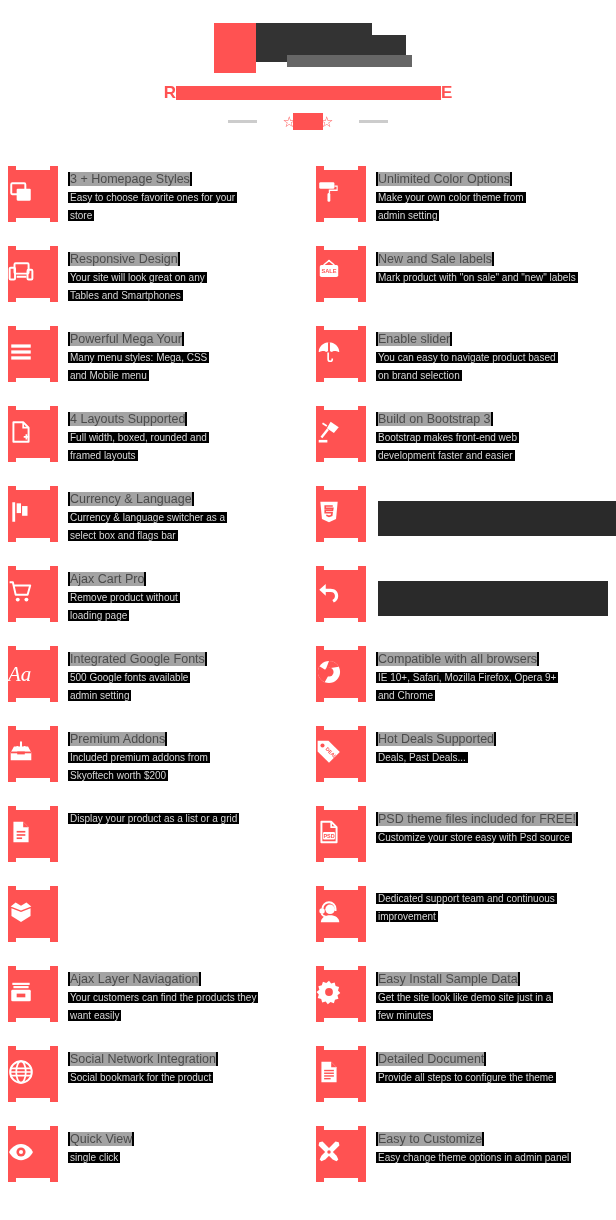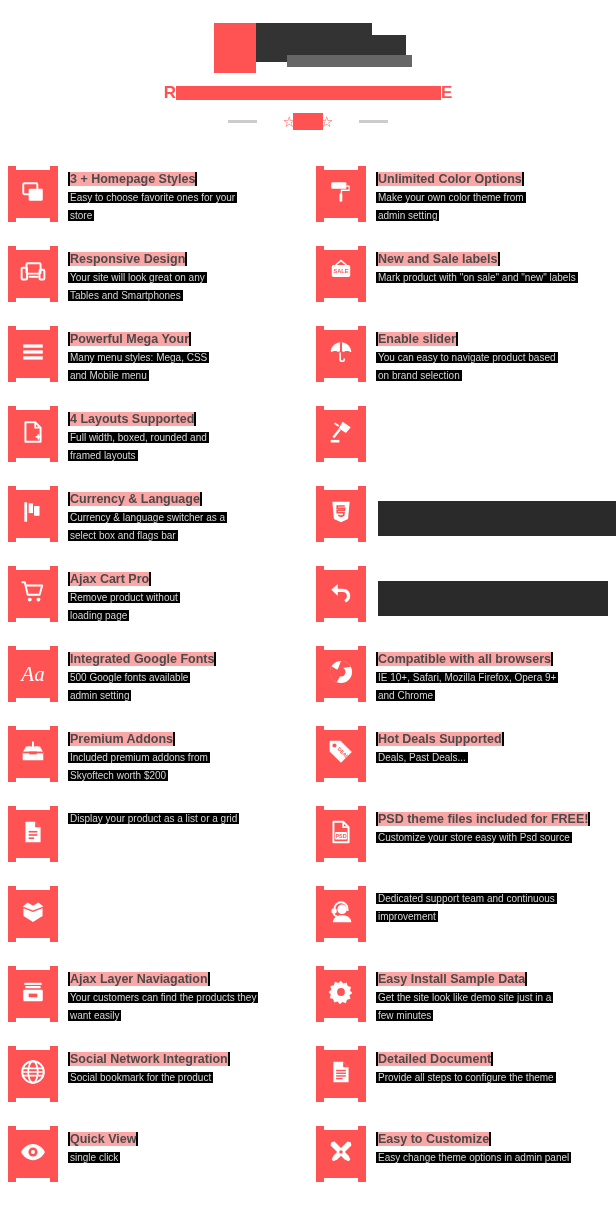--- a/index.html
+++ b/index.html
@@ -51,40 +51,40 @@
     display: grid;
     grid-template-columns: 308px 308px;
     grid-auto-rows: 80px;
   }
   .feature { position: relative; display: flex; padding-left: 8px; }
 
   .icon-box {
     position: relative;
     width: 50px; height: 56px; flex: 0 0 50px;
     background: #ff5252;
-    display: flex; align-items: center; justify-content: center;
+    display: flex; align-items: center; 
     margin-top: 6px;
   }
   
   .icon-box::before, .icon-box::after {
     content: ""; position: absolute; left: 8px; width: 34px; height: 4px;
     background: #ffffff;
   }
   .icon-box::before { top: 0; }
   .icon-box::after  { bottom: 0; }
   .icon-box svg { width: 26px; height: 26px; fill: #ffffff; position: relative; z-index: 2; }
   .icon-box .glyph {
     color: #fff; font-size: 21px; line-height: 1; position: relative; z-index: 2;
     font-family: "Liberation Serif", serif; font-style: italic;
   }
 
   .f-text { padding-left: 12px; padding-top: 9px; min-width: 0; }
   .f-title {
-    display: inline; font-size: 12.5px; font-weight: bold;
-    color: #4a4a4a; background: #fca5a5;
+    display: inline; font-size: 12.5px; font-weight: normal;
+    color: #4a4a4a; background: #a3a3a3;
     line-height: 17px; white-space: nowrap;
     box-shadow: 2px 0 0 #000, -2px 0 0 #000;
   }
   .f-desc {
     font-size: 10px; color: #d8d8d8; line-height: 17px;
     margin-top: 1px;
   }
   .f-desc span {
     background: #000000; box-shadow: 2px 0 0 #000, -2px 0 0 #000;
   }
@@ -231,20 +231,25 @@
       </div>
       <div class="feature">
         <div class="icon-box">
           <span class="svgwrap"><svg viewBox="0 0 24 24">
               <path d="M13.5 2.5 21 7.5l-4.5 5.5-6.5-4.5z" fill="#fff"></path>
               <path d="M11 9.5 5 17" stroke="#fff" stroke-width="2.2"></path>
               <path d="M2.5 20.5h8" stroke="#fff" stroke-width="2.4"></path>
               <path d="M10 6.5 6 4" stroke="#fff" stroke-width="1.6"></path>
             </svg></span>
         </div>
+        <div class="f-text">
+          <div><span class="f-title">Build on Bootstrap 3</span></div>
+          <div class="f-desc"><span>Bootstrap makes front-end web</span></div>
+          <div class="f-desc"><span>development faster and easier</span></div>
+        </div>
       </div>
       <div class="feature">
         <div class="icon-box">
           <span class="svgwrap"><svg viewBox="0 0 24 24">
               <rect x="4" y="3" width="2.6" height="18" fill="#fff"></rect>
               <rect x="8" y="4" width="4" height="9" fill="#fff"></rect>
               <rect x="13" y="6.5" width="5" height="9" fill="#fff"></rect>
             </svg></span>
         </div>
         <div class="f-text">

